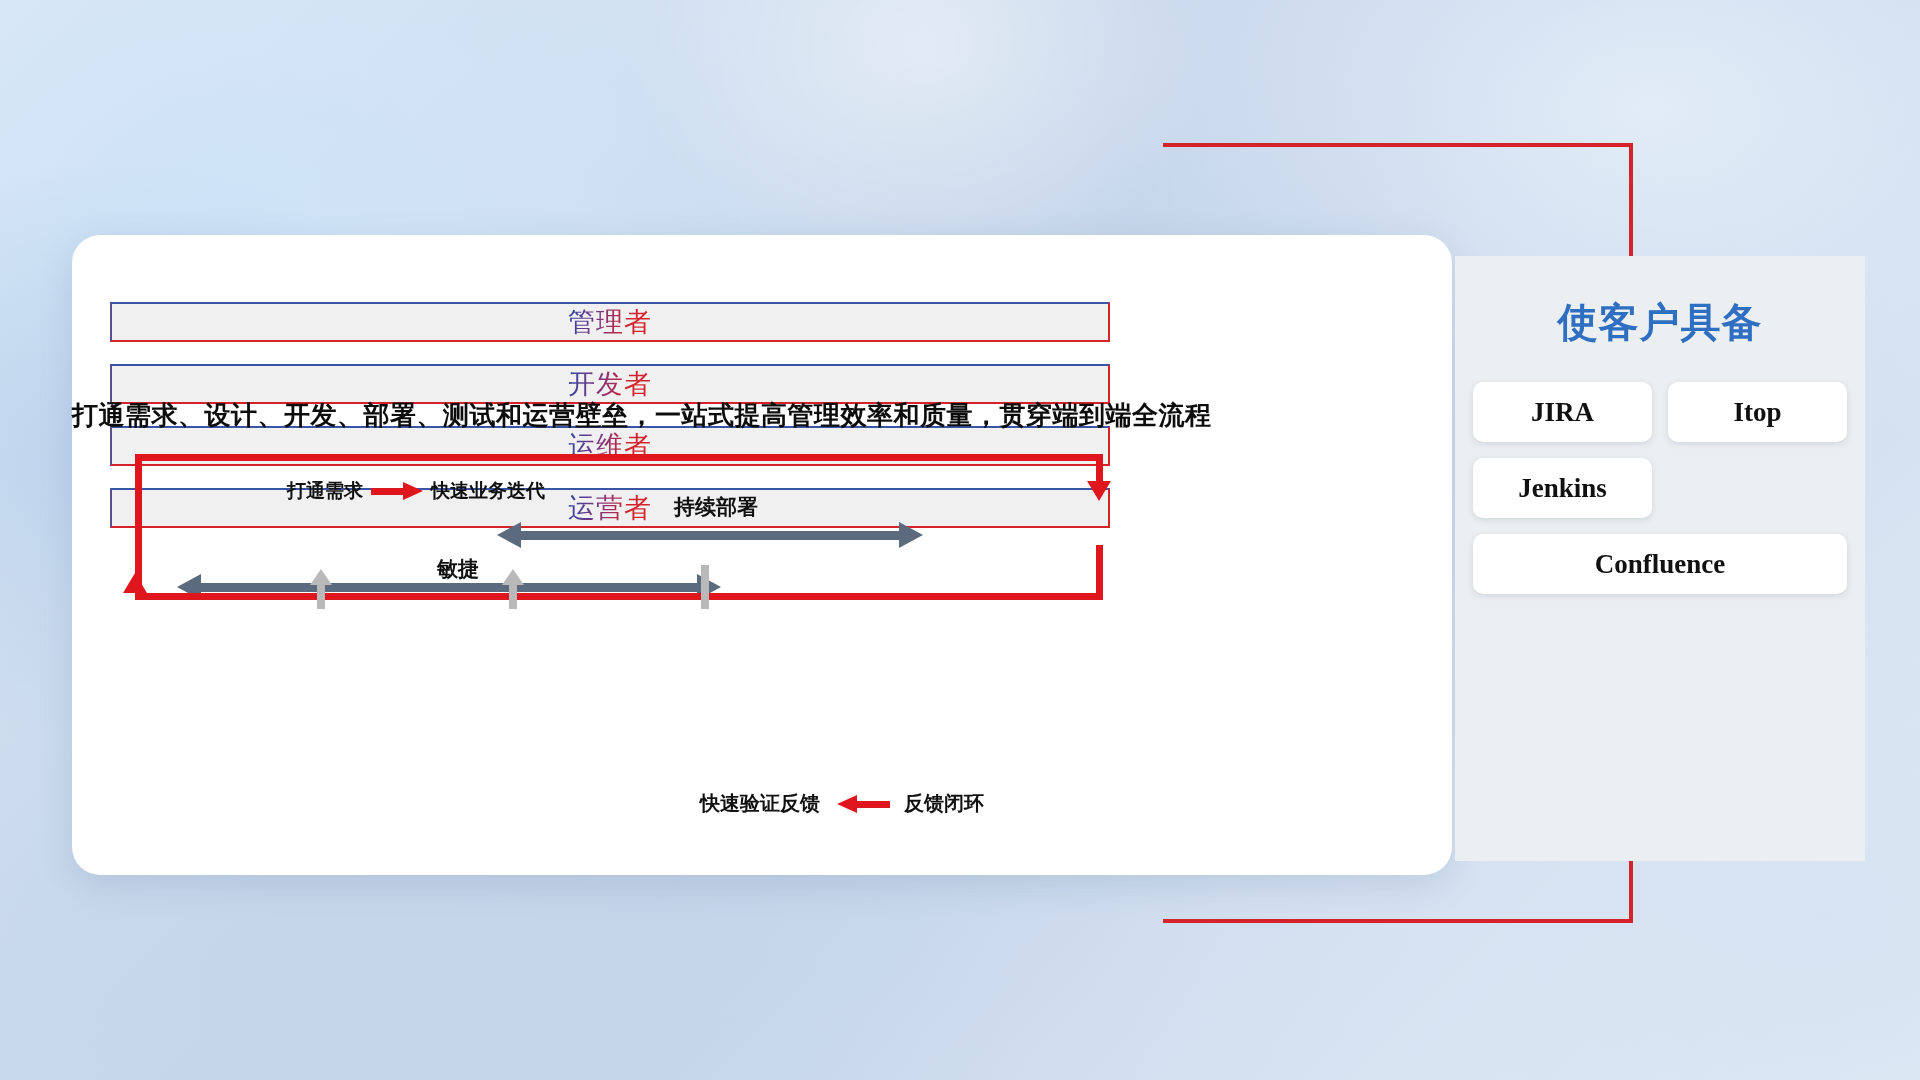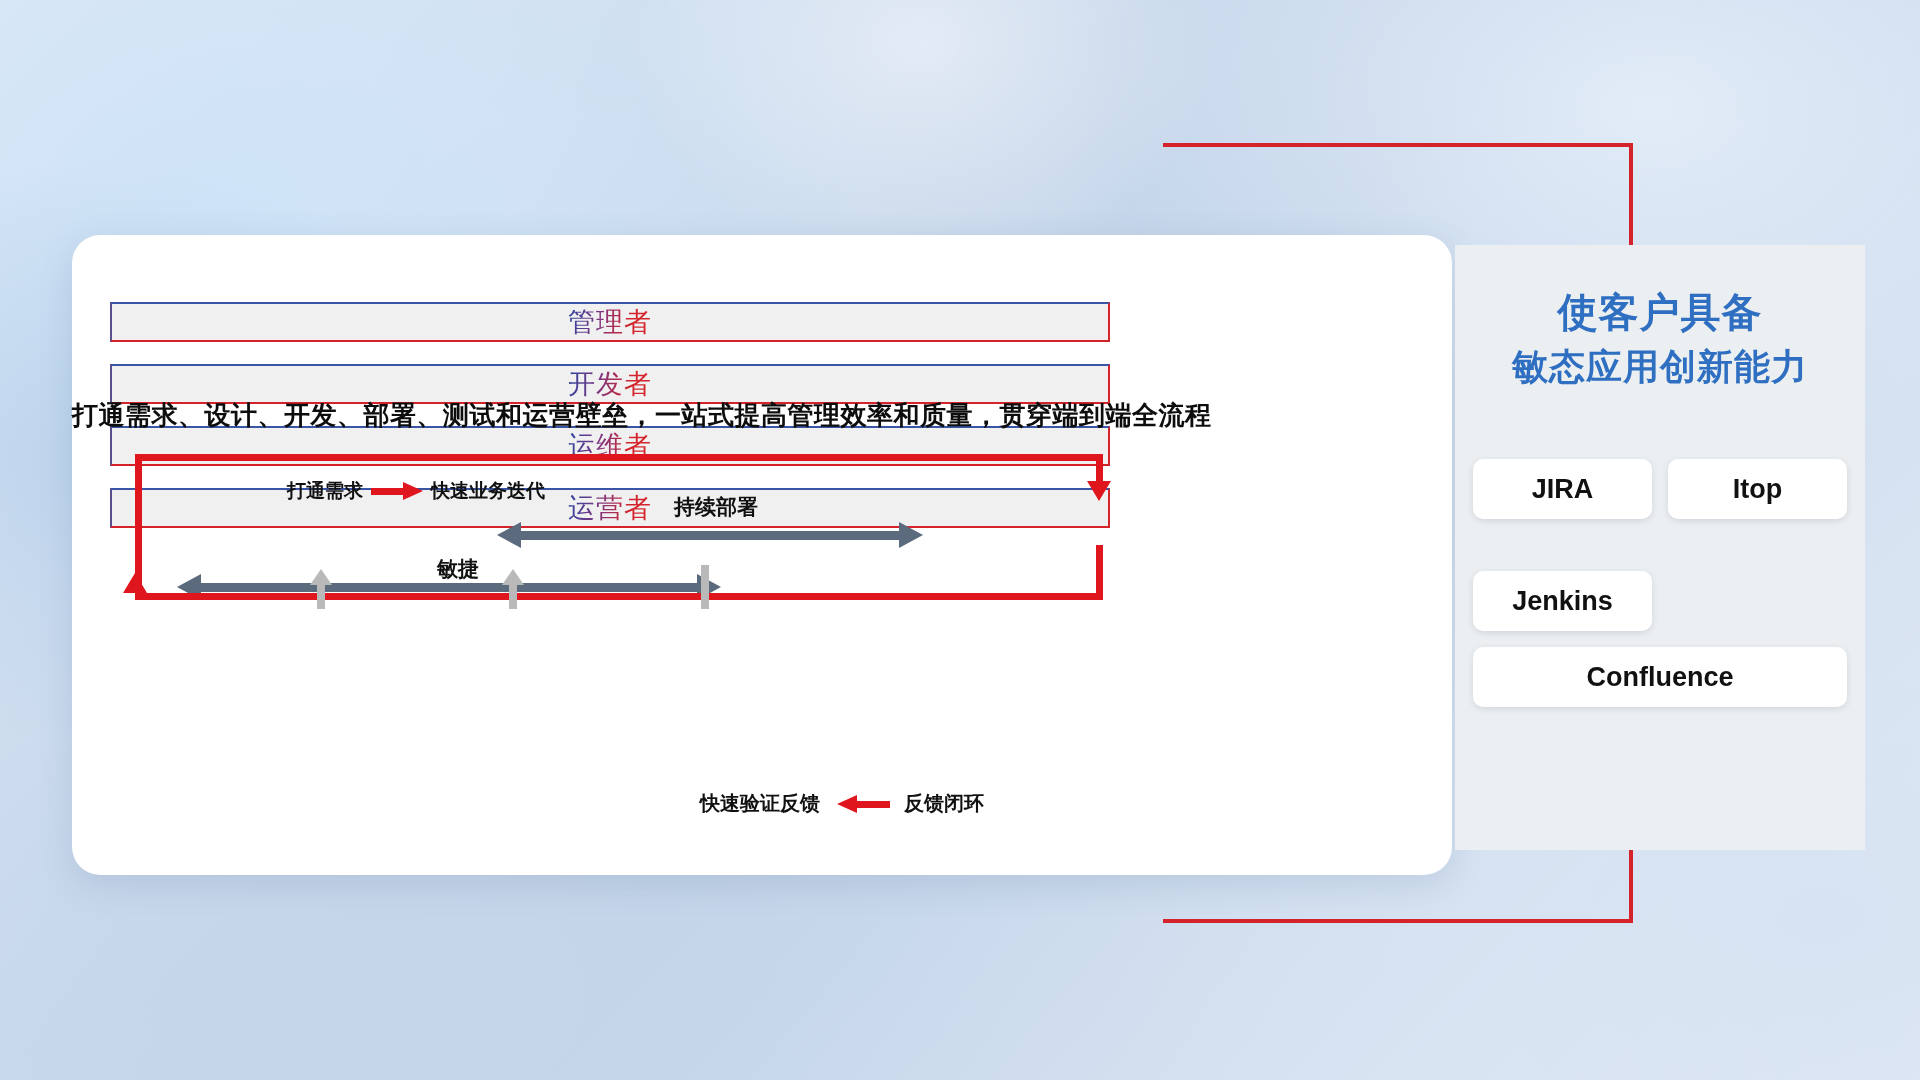--- a/index.html
+++ b/index.html
@@ -216,24 +216,25 @@
     content:""; position:absolute; right:33px; top:0;
     width:0;height:0;
     border-right:20px solid #e0161e;
     border-top:9px solid transparent;
     border-bottom:9px solid transparent;
   }
 
   
   #panel {
     position: absolute;
-    left: 1455px; top: 245px;
+    left: 1455px; top: 256px;
     width: 410px; height: 605px;
     background: #eceff1;
     z-index: 5;
+    font-family: Liberation Serif, serif;
   }
   #panel-title {
     padding-top: 38px;
     text-align: center;
     color: #2f6fc2;
     font-size: 40px;
     font-weight: bold;
     line-height: 1.45;
     letter-spacing: 1px;
   }
@@ -246,21 +247,21 @@
     gap: 16px;
   }
   .chip {
     height: 60px;
     background: #ffffff;
     border-radius: 10px;
     box-shadow: 0 2px 6px rgba(60,80,110,.16);
     display: flex; align-items: center; justify-content: center;
     font-size: 27px; font-weight: bold; color: #111;
   }
-  .chip.half { width: calc(50% - 8px); margin-top: 36px; }
+  .chip.half { width: calc(50% - 8px); }
   .chip.full { width: 100%; }
 </style>
 </head>
 <body>
 
 <div id="bg"></div>
 
 <div id="bracket"></div>
 
 <div id="card">
@@ -381,21 +382,20 @@
 
 <div id="legend-feedback">
   <span>快速验证反馈</span>
   <span class="red-arrow-left"></span>
   <span>反馈闭环</span>
 </div>
 
 <div id="panel">
   <div id="panel-title">
     <div>使客户具备</div>
-    <div class="t2">敏态应用创新能力</div>
   </div>
   <div id="chips">
     <div class="chip half">JIRA</div>
     <div class="chip half">Itop</div>
     <div class="chip half">Jenkins</div>
     <div class="chip full">Confluence</div>
   </div>
 </div>
 
 </body></html>

